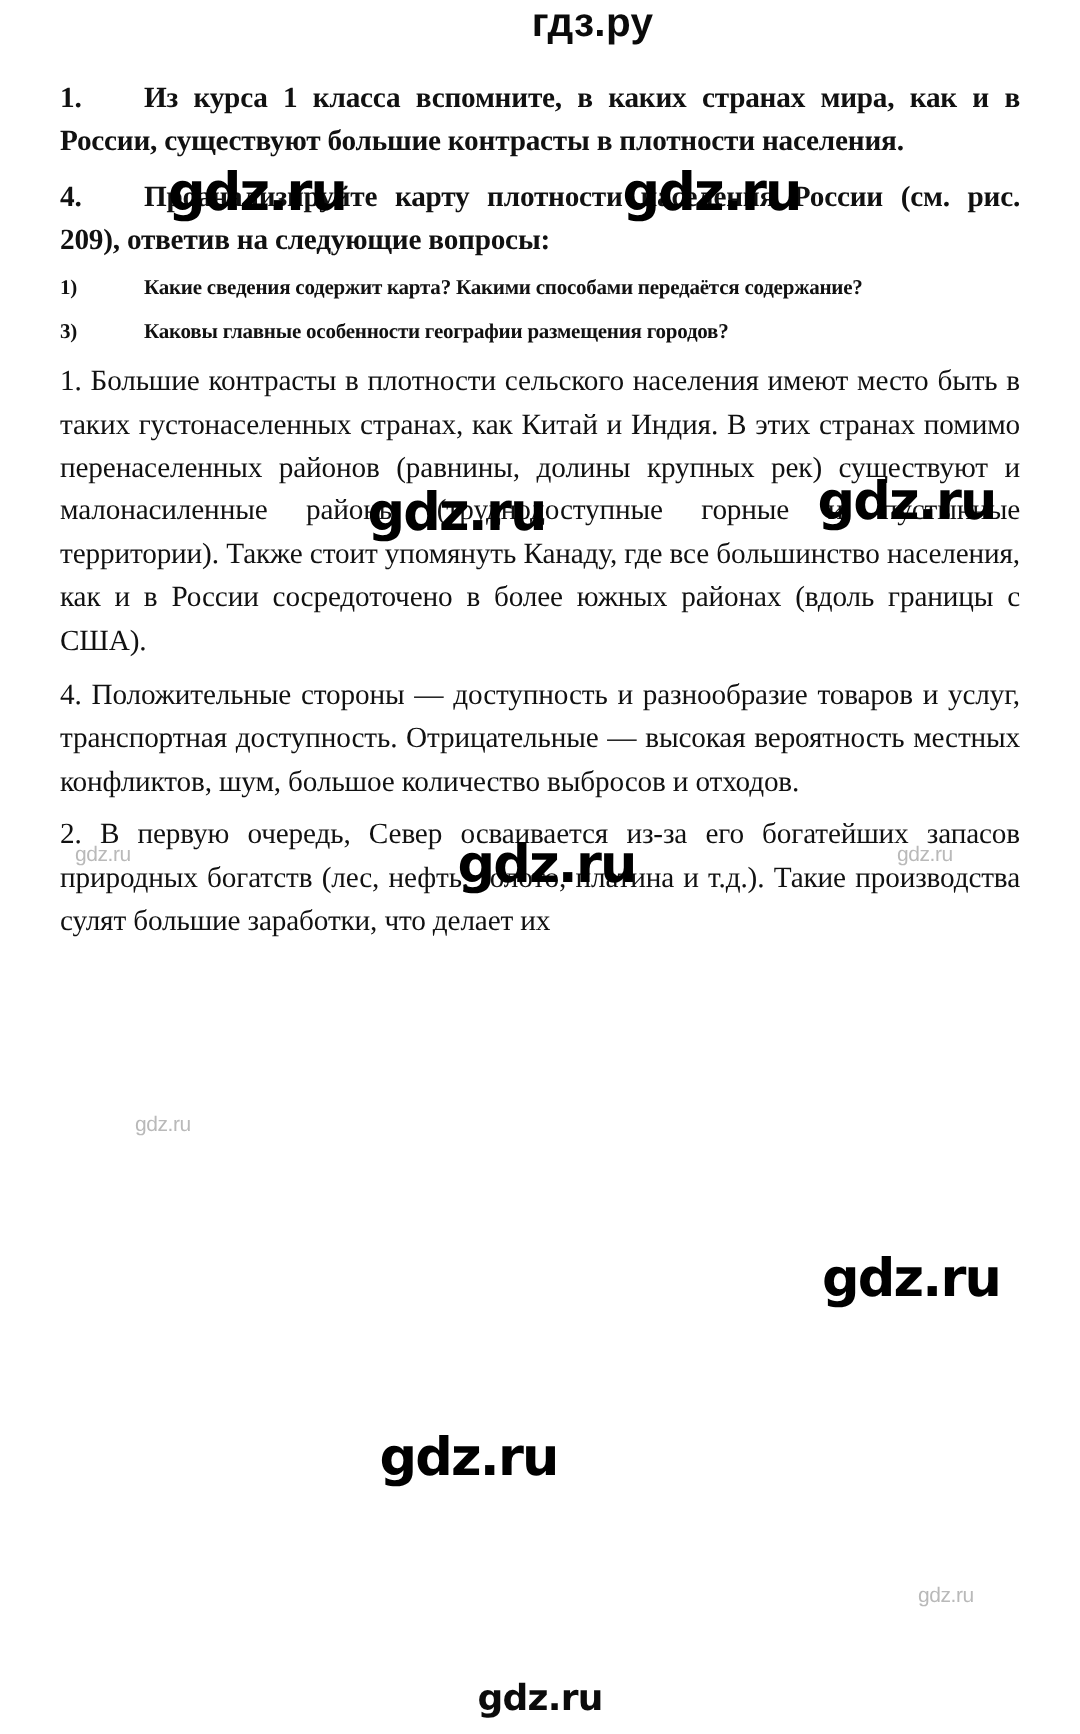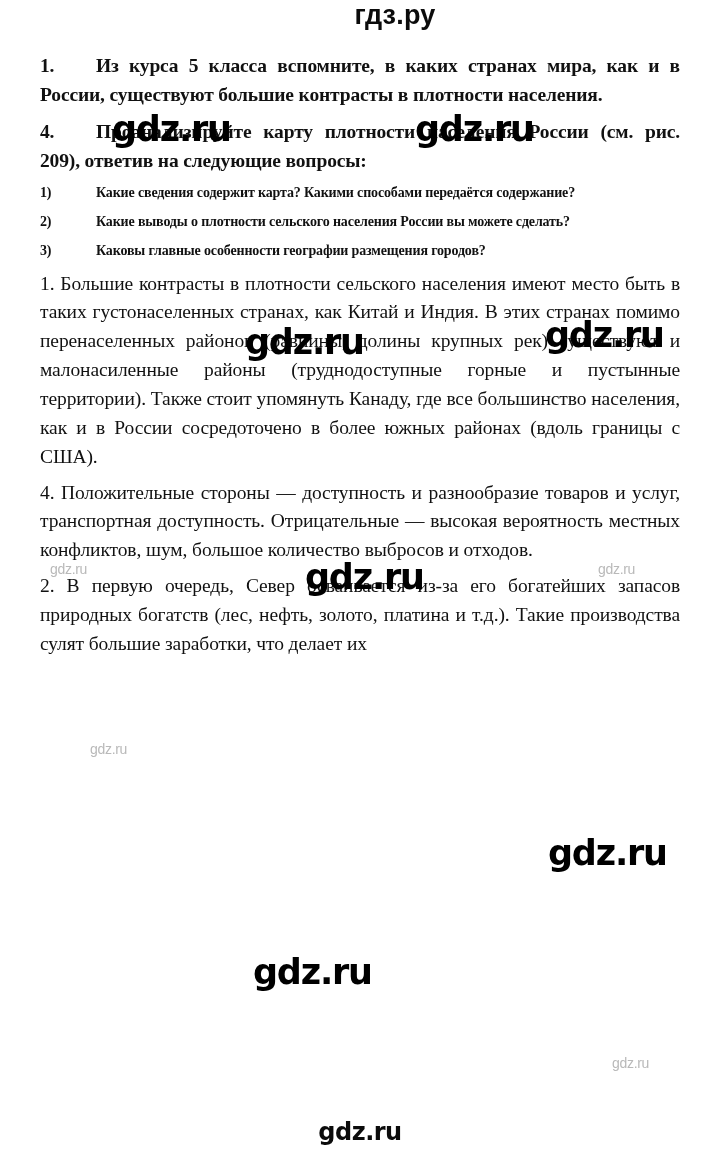--- a/index.html
+++ b/index.html
@@ -125,36 +125,33 @@
 </style>
 </head>
 <body>
 
 <div class="site-logo">гдз.ру</div>
 
 <div class="page">
 
 
   <p class="q-item">
-    <span class="num">1.</span><span>Из курса 5 класса вспомните, в каких странах мира, как и в России, существуют большие контрасты в плотности населения.</span>
+    <span class="num">1.</span><span>Из курса 1 класса вспомните, в каких странах мира, как и в России, существуют большие контрасты в плотности населения.</span>
   </p>
 
 
 
   <p class="q-item">
     <span class="num">4.</span><span>Проанализируйте карту плотности населения России (см. рис. 209), ответив на следующие вопросы:</span>
   </p>
 
   <p class="sub-item">
     <span class="num">1)</span><span>Какие сведения содержит карта? Какими способами передаётся содержание?</span>
   </p>
 
-  <p class="sub-item">
-    <span class="num">2)</span><span>Какие выводы о плотности сельского населения России вы можете сделать?</span>
-  </p>
 
   <p class="sub-item">
     <span class="num">3)</span><span>Каковы главные особенности географии размещения городов?</span>
   </p>
 
   <p class="answer-para">1. Большие контрасты в плотности сельского населения имеют место быть в таких густонаселенных странах, как Китай и Индия. В этих странах помимо перенаселенных районов (равнины, долины крупных рек) существуют и малонасиленные районы (труднодоступные горные и пустынные территории). Также стоит упомянуть Канаду, где все большинство населения, как и в России сосредоточено в более южных районах (вдоль границы с США).</p>
 
   <p class="answer-para">4. Положительные стороны — доступность и разнообразие товаров и услуг, транспортная доступность. Отрицательные — высокая вероятность местных конфликтов, шум, большое количество выбросов и отходов.</p>
 
   <p class="answer-para">2. В первую очередь, Север осваивается из-за его богатейших запасов природных богатств (лес, нефть, золото, платина и т.д.). Такие производства сулят большие заработки, что делает их</p>

